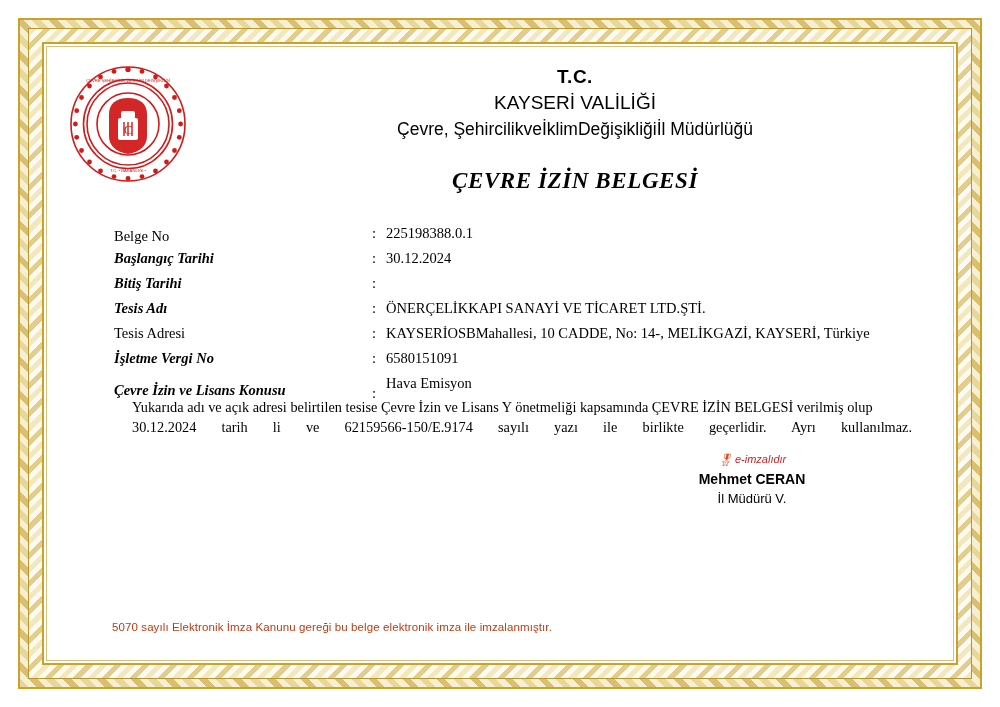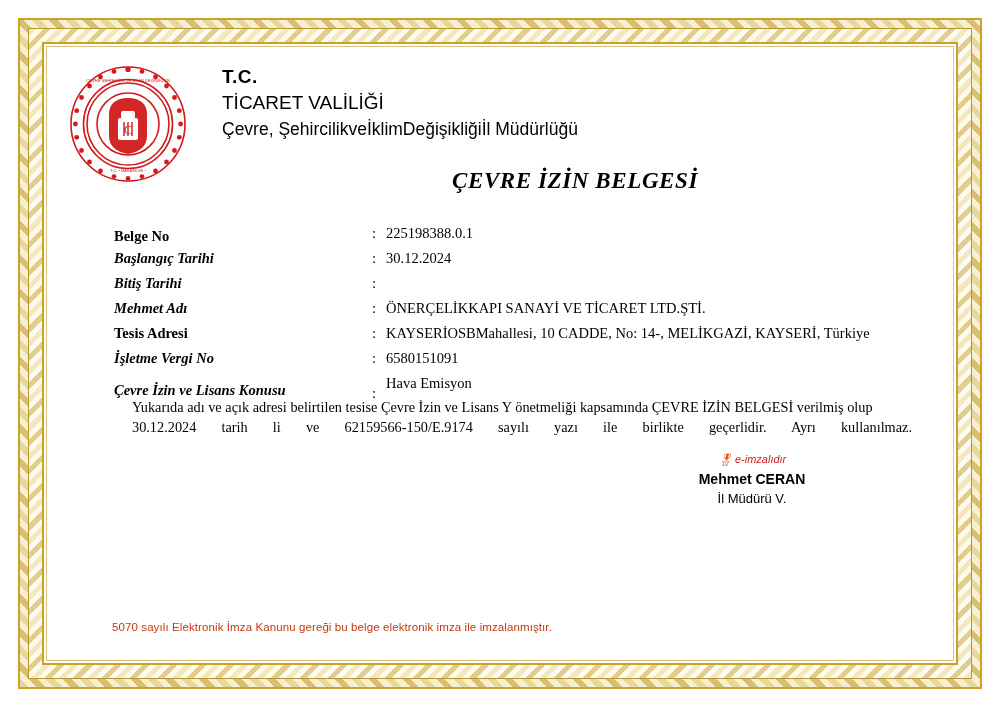--- a/index.html
+++ b/index.html
@@ -93,20 +93,21 @@
     height: 124px;
   }
   .emblem svg { display: block; }
 
   
   .header {
     position: absolute;
     left: 170px;
     right: 20px;
     top: 12px;
+    text-align: center;
   }
   .header .line1 {
     font-family: "Liberation Sans", sans-serif;
     font-weight: bold;
     font-size: 19px;
     letter-spacing: .5px;
     line-height: 25px;
   }
   .header .line2 {
     font-family: "Liberation Sans", sans-serif;
@@ -144,21 +145,21 @@
     margin-bottom: 3px;
   }
   .field-label {
     position: absolute;
     left: 0;
     top: 0;
     width: 215px;
     font-size: 14.5px;
     line-height: 19px;
   }
-  .field-label.bold      { font-weight: bold; font-style: normal; }
+  .field-label.bold      { font-weight: normal; font-style: normal; }
   .field-label.bolditalic{ font-weight: bold; font-style: italic; }
   .field-colon {
     position: absolute;
     left: 258px;
     top: 0;
     font-size: 14.5px;
     line-height: 19px;
   }
   .field-value {
     position: absolute;
@@ -301,21 +302,21 @@
         </g>
         <g fill="#d11a1a" font-family="Liberation Sans, sans-serif" font-size="4.2">
           <text x="62" y="20" text-anchor="middle">ÇEVRE ŞEHİRCİLİK VE İKLİM DEĞİŞİKLİĞİ</text>
           <text x="62" y="110" text-anchor="middle">T.C.  •  BAKANLIĞI  •</text>
         </g>
       </svg>
     </div>
 
     <div class="header">
       <div class="line1">T.C.</div>
-      <div class="line2">TİCARET VALİLİĞİ</div>
+      <div class="line2">KAYSERİ VALİLİĞİ</div>
       <div class="line3">Çevre, ŞehircilikveİklimDeğişikliğiİl Müdürlüğü</div>
     </div>
 
     <div class="doc-title">ÇEVRE İZİN BELGESİ</div>
 
     <div class="fields">
 
       <div class="field-row row-belgeno">
         <div class="field-label bold">Belge No</div>
         <div class="field-colon">:</div>
@@ -327,21 +328,21 @@
         <div class="field-colon">:</div>
         <div class="field-value">30.12.2024</div>
       </div>
 
       <div class="field-row">
         <div class="field-label bolditalic">Bitiş Tarihi</div>
         <div class="field-colon">:</div>
       </div>
 
       <div class="field-row">
-        <div class="field-label bolditalic">Mehmet Adı</div>
+        <div class="field-label bolditalic">Tesis Adı</div>
         <div class="field-colon">:</div>
         <div class="field-value">ÖNERÇELİKKAPI SANAYİ VE TİCARET LTD.ŞTİ.</div>
       </div>
 
       <div class="field-row">
         <div class="field-label bold">Tesis Adresi</div>
         <div class="field-colon">:</div>
         <div class="field-value">KAYSERİOSBMahallesi, 10 CADDE, No: 14-, MELİKGAZİ, KAYSERİ, Türkiye</div>
       </div>
 

